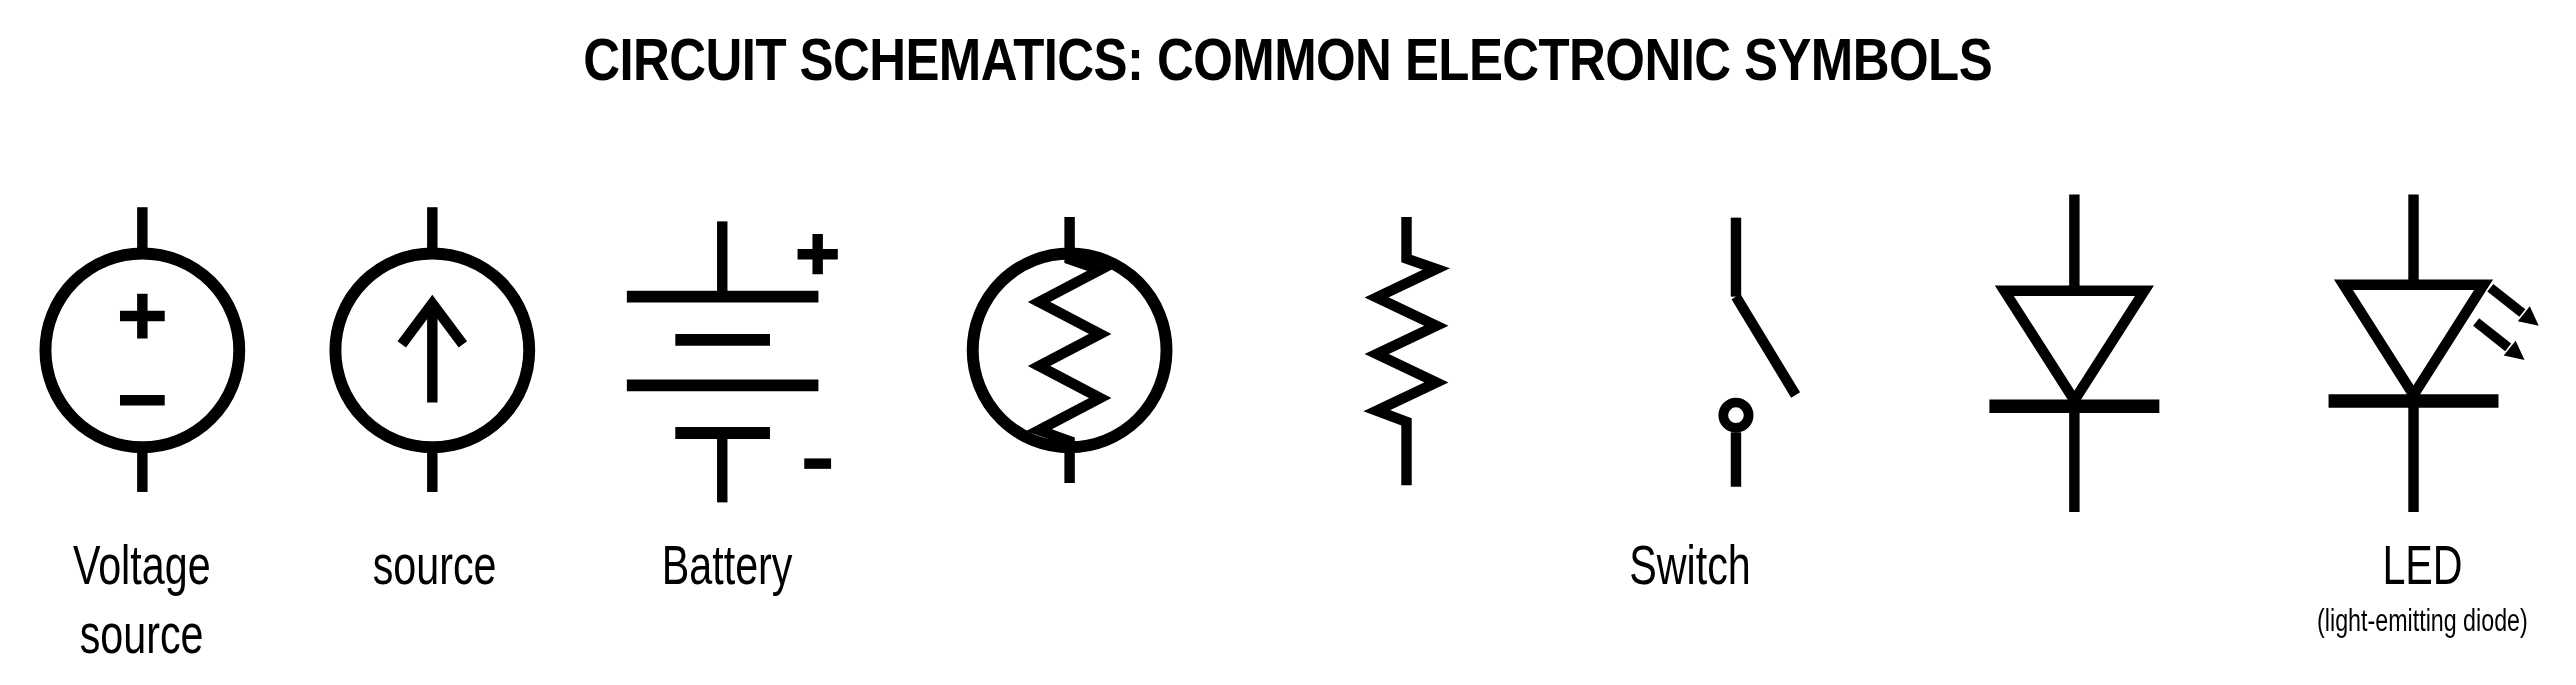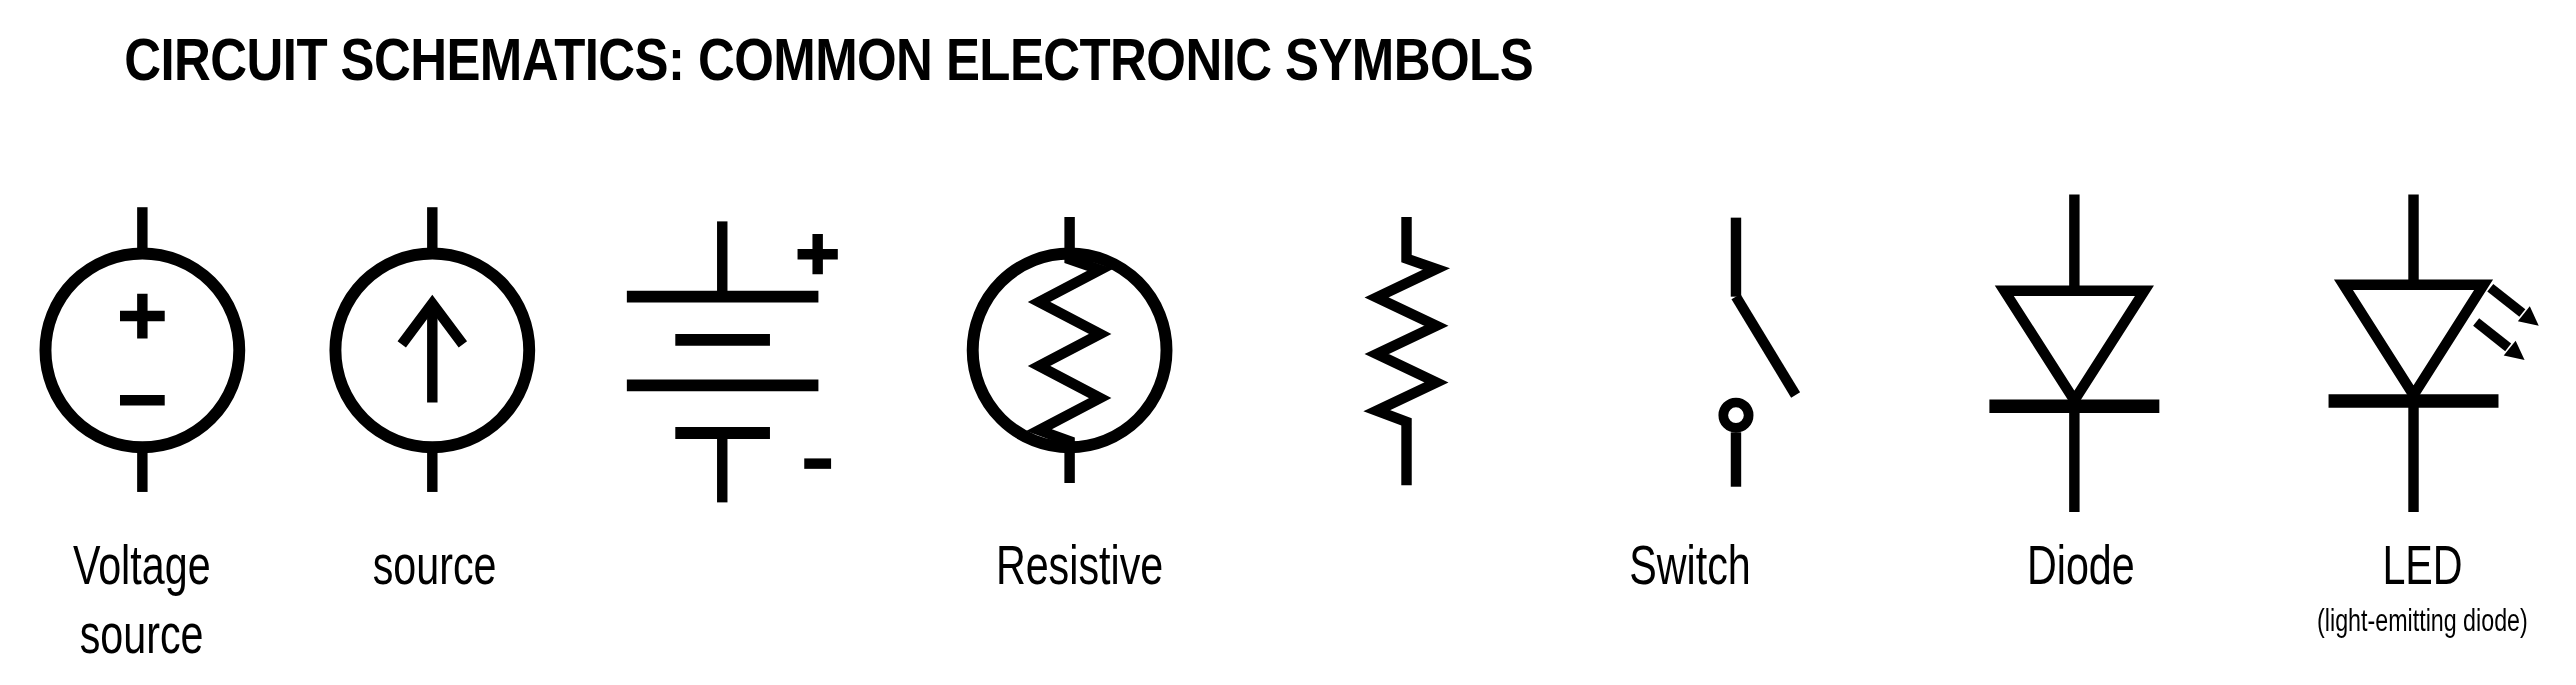--- a/index.html
+++ b/index.html
@@ -6,20 +6,21 @@
   #canvas{
     position:relative;
     width:2576px;height:685px;
     background:#ffffff;
     overflow:hidden;
     font-family:"Liberation Sans",sans-serif;
     color:#000000;
   }
   #title{
     position:absolute;left:0;right:0;top:27px;
+    text-align:center;
     font-size:60px;font-weight:700;line-height:1.1;
     white-space:nowrap;
   }
   #title .squeeze{
     display:inline-block;
     transform:scaleX(0.85);
     transform-origin:50% 50%;
     letter-spacing:-0.7px;
   }
   svg{position:absolute;left:0;top:0;}
@@ -119,33 +120,32 @@
 
   <div class="label" style="left:-52px">
     <span class="ln"><span class="squeeze">Voltage</span></span>
     <span class="ln"><span class="squeeze">source</span></span>
   </div>
 
   <div class="label" style="left:241px">
     <span class="ln"><span class="squeeze">source</span></span>
   </div>
 
+  <div class="label" style="left:533px">
+    <span class="ln"><span class="squeeze">Battery</span></span>
+  </div>
 
   <div class="label" style="left:886px">
-    <span class="ln"><span class="squeeze">Resistive</span></span>
   </div>
 
 
   <div class="label" style="left:1496px">
     <span class="ln"><span class="squeeze">Switch</span></span>
   </div>
 
-  <div class="label" style="left:1887px">
-    <span class="ln"><span class="squeeze">Diode</span></span>
-  </div>
 
   <div class="label" style="left:2228px">
     <span class="ln"><span class="squeeze">LED</span></span>
     <span class="sub"><span class="squeeze">(light-emitting diode)</span></span>
   </div>
 
 </div>
 
 
 </body></html>

